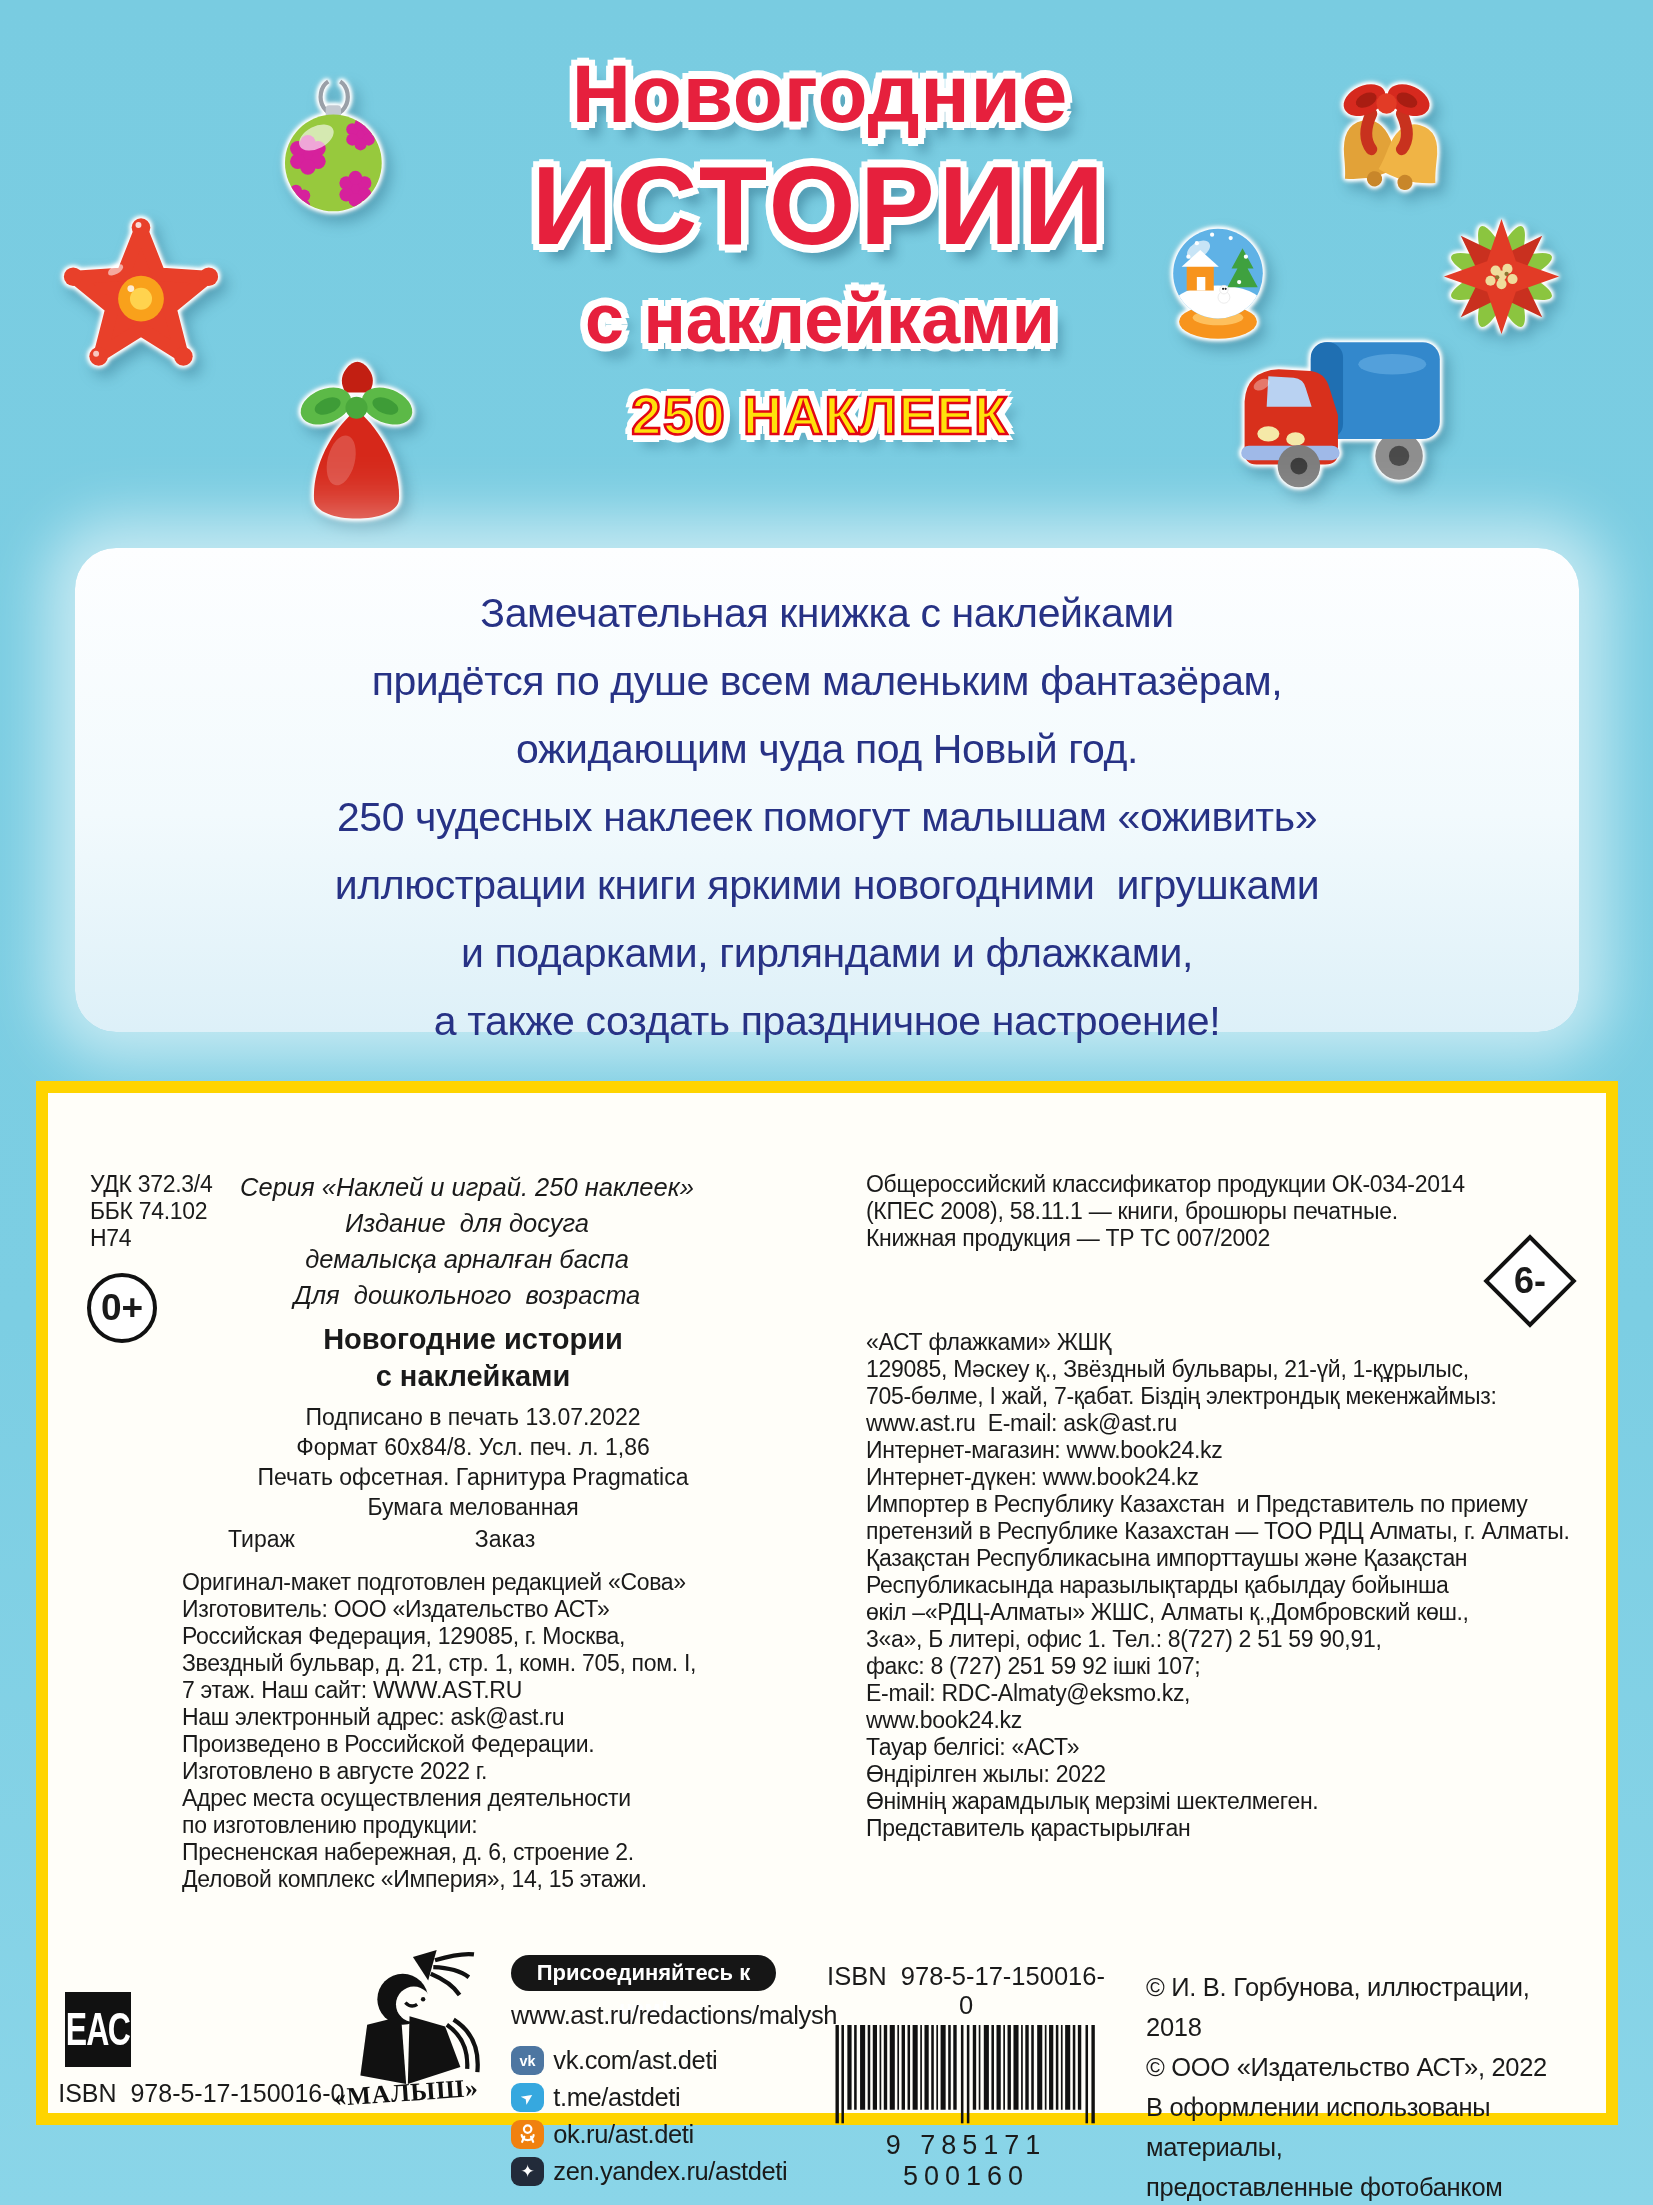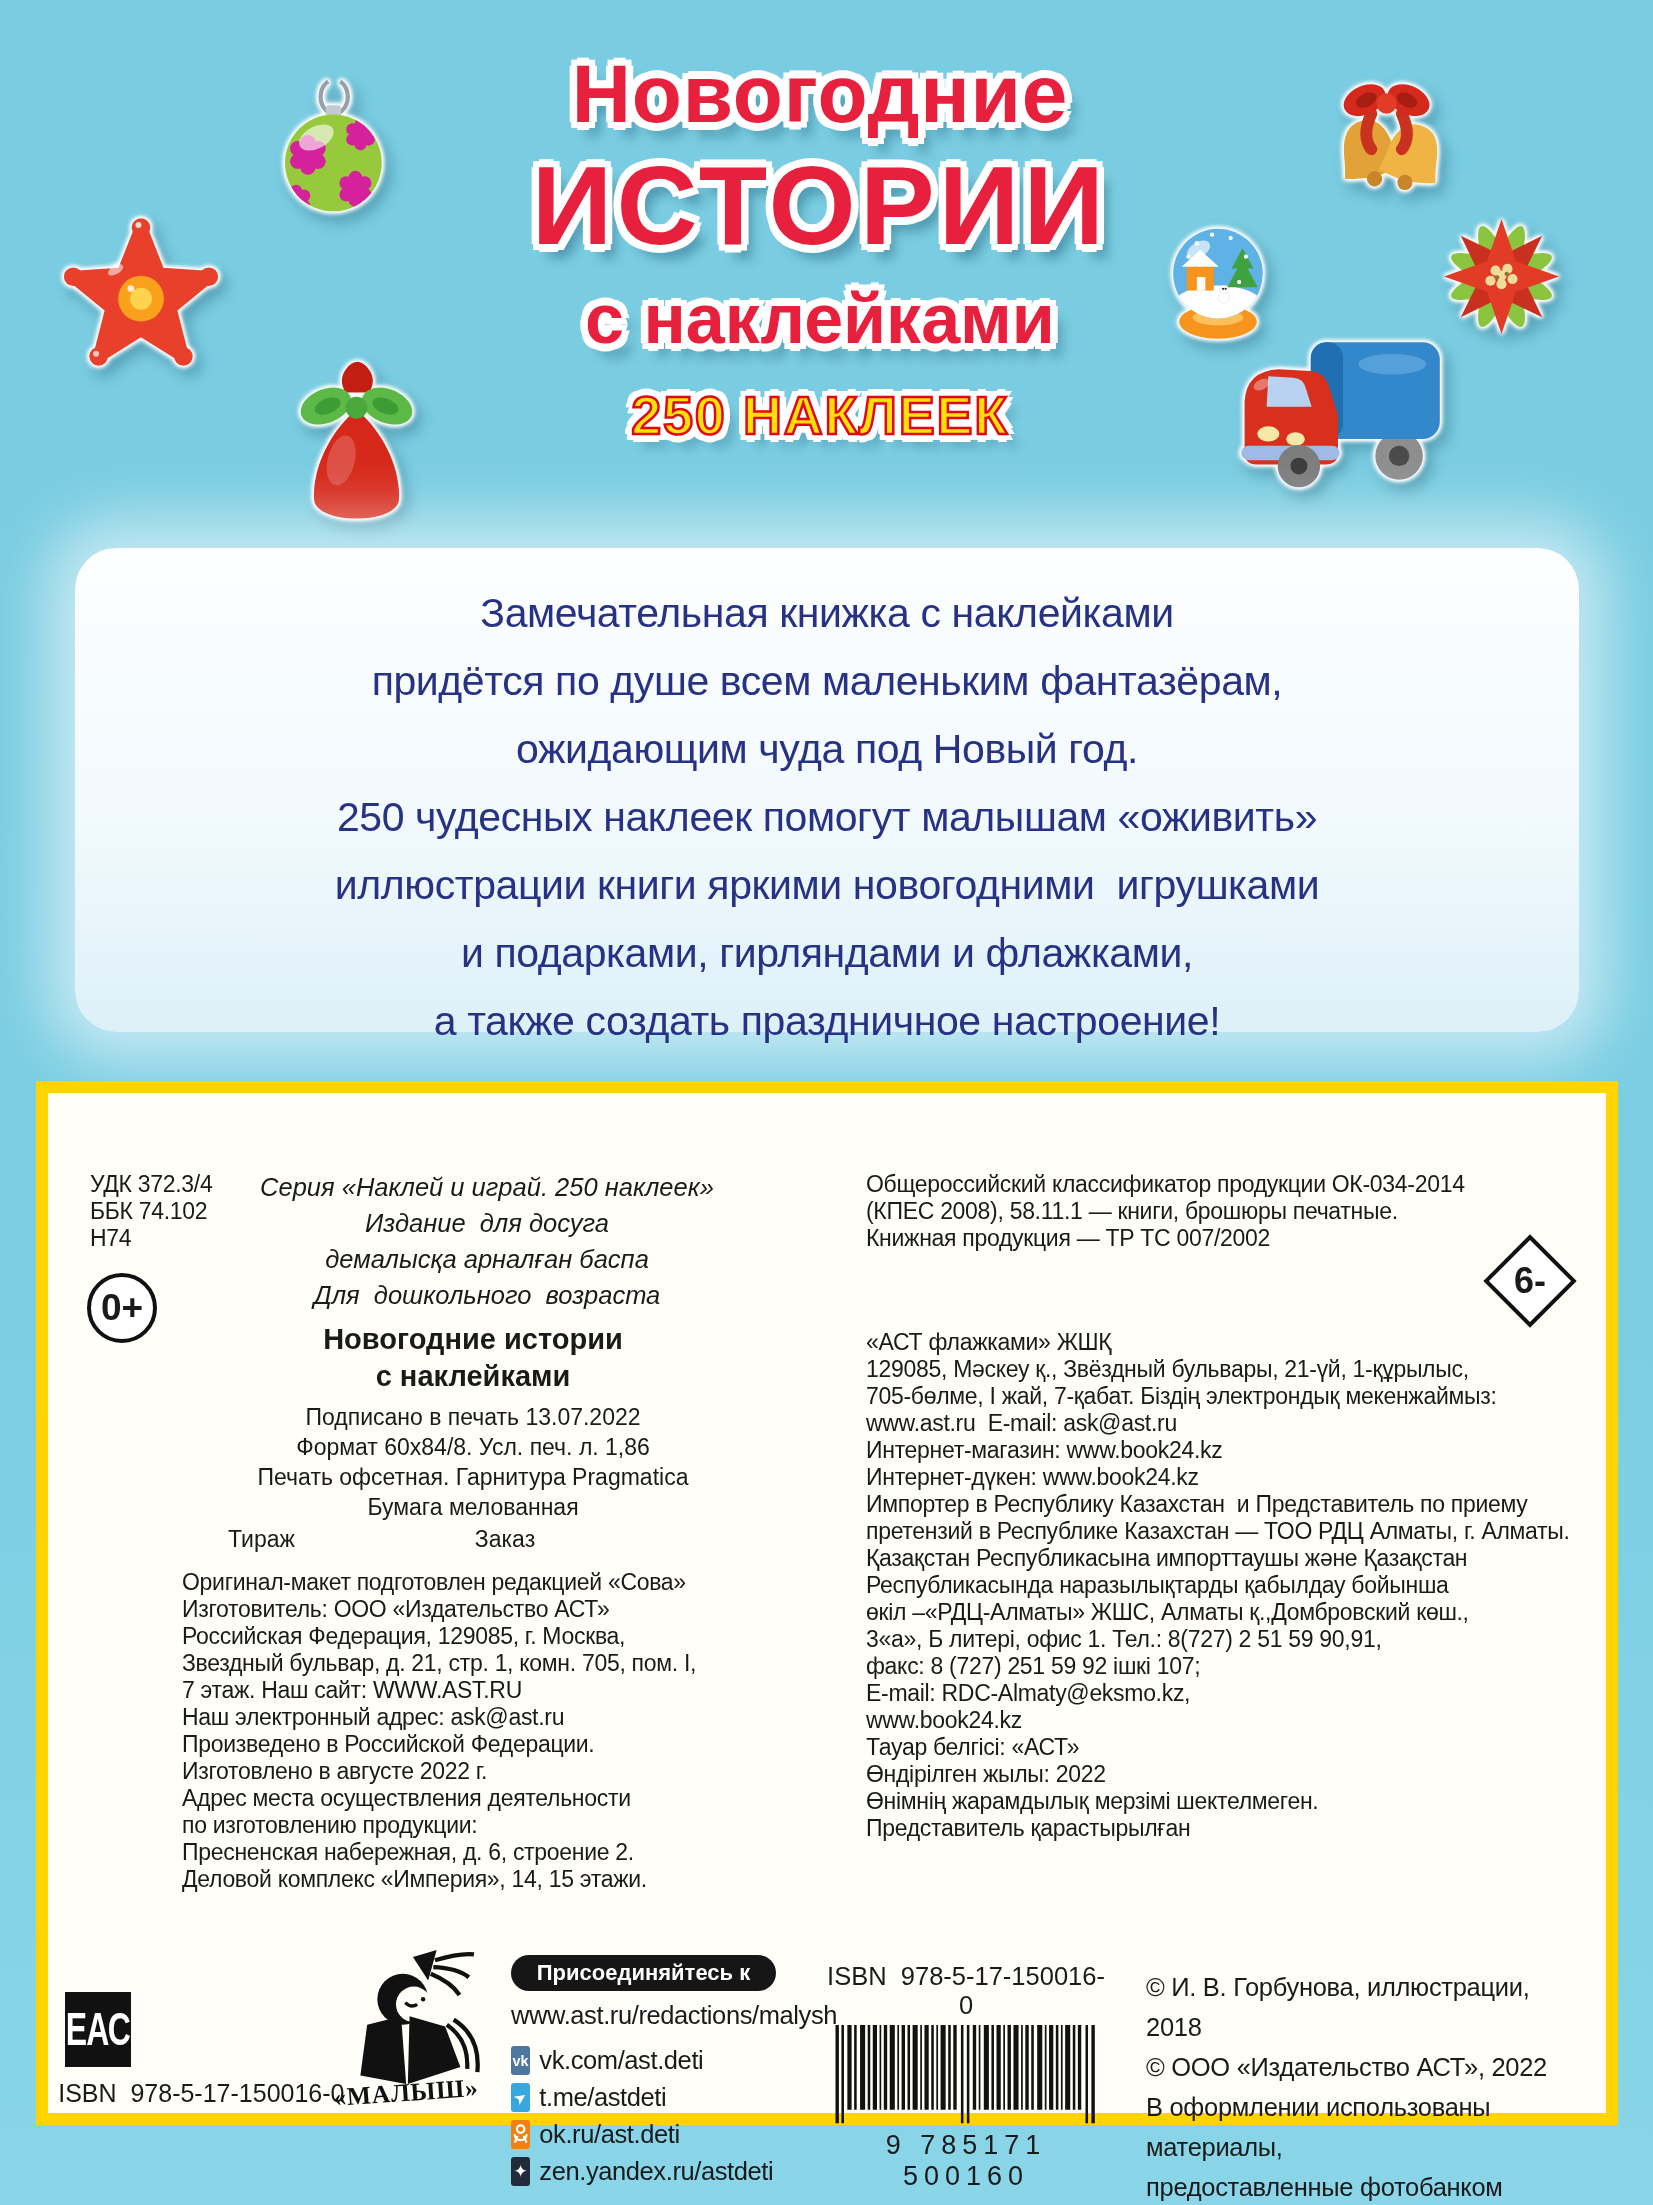--- a/index.html
+++ b/index.html
@@ -35,21 +35,21 @@
     box-shadow:0 0 59px 30px rgba(255,255,255,.55);
     text-align:center;padding-top:31px;box-sizing:border-box;}
   .desc-line{font-size:41px;line-height:68px;color:#273285;letter-spacing:-0.4px;}
 
   
   .imprint-box{position:absolute;left:36px;top:1081px;width:1582px;height:1044px;
     box-sizing:border-box;border:12px solid #FFD400;background:#FFFEF9;}
   .ib{position:absolute;color:#1a1a1a;}
   .impr{font-size:23px;line-height:27px;letter-spacing:-0.3px;}
   .udk-block{left:42px;top:78px;}
-  .series-block{left:116px;top:76px;width:646px;text-align:center;font-style:italic;
+  .series-block{left:96px;top:76px;width:646px;text-align:center;font-style:italic;
                 font-size:25.5px;line-height:36px;}
   .age-circle{left:39px;top:180px;width:70px;height:70px;border:4.2px solid #111;
     border-radius:50%;display:flex;align-items:center;justify-content:center;
     font-size:37px;font-weight:700;box-sizing:border-box;background:#fff;}
   .book-title{left:102px;top:228px;width:646px;text-align:center;
               font-size:29px;font-weight:700;line-height:37px;}
   .print-block{left:102px;top:309px;width:646px;text-align:center;line-height:30px;font-size:23px;}
   .tirazh-line{display:flex;justify-content:flex-start;margin-top:1.7px;}
   .tirazh-line .lab1{margin-left:78px;}
   .tirazh-line .lab2{margin-left:180px;}
@@ -67,21 +67,21 @@
   .eac-box span{color:#fff;font-size:32px;font-weight:900;letter-spacing:-0.8px;
                 transform:scale(1,1.45);}
   .isbn-left{left:10.2px;top:986px;font-size:25px;}
   .malysh{left:270px;top:857px;}
   .social-block{left:463px;top:862px;width:265px;}
   .join-banner{background:#161616;color:#fff;text-align:center;font-size:22px;
     font-weight:700;height:36px;line-height:36px;border-radius:18px;}
   .site-url{font-size:25.5px;margin-top:10.2px;letter-spacing:-0.4px;}
   .social-rows{margin-top:12px;}
   .social-row{display:flex;align-items:center;gap:9.3px;height:37px;}
-  .sic{width:19px;height:29px;border-radius:3px;display:flex;align-items:center;
+  .sic{width:33px;height:29px;border-radius:9px;display:flex;align-items:center;
        justify-content:center;color:#fff;font-weight:700;font-size:14.4px;flex:none;}
   .sic-tg span{display:inline-block;transform:rotate(-35deg);font-size:15.3px;}
   .sic-zen{font-size:17px;}
   .social-label{font-size:25.5px;letter-spacing:-0.4px;}
   .barcode-block{left:778px;top:869px;width:280px;text-align:center;}
   .bc-isbn{font-size:25.5px;letter-spacing:0;}
   .bc-digits{font-size:27px;letter-spacing:6px;margin-top:1.7px;}
   .copyright-block{left:1098px;top:874px;width:442px;font-size:25.5px;line-height:40px;
                    letter-spacing:-0.3px;}
 </style>

